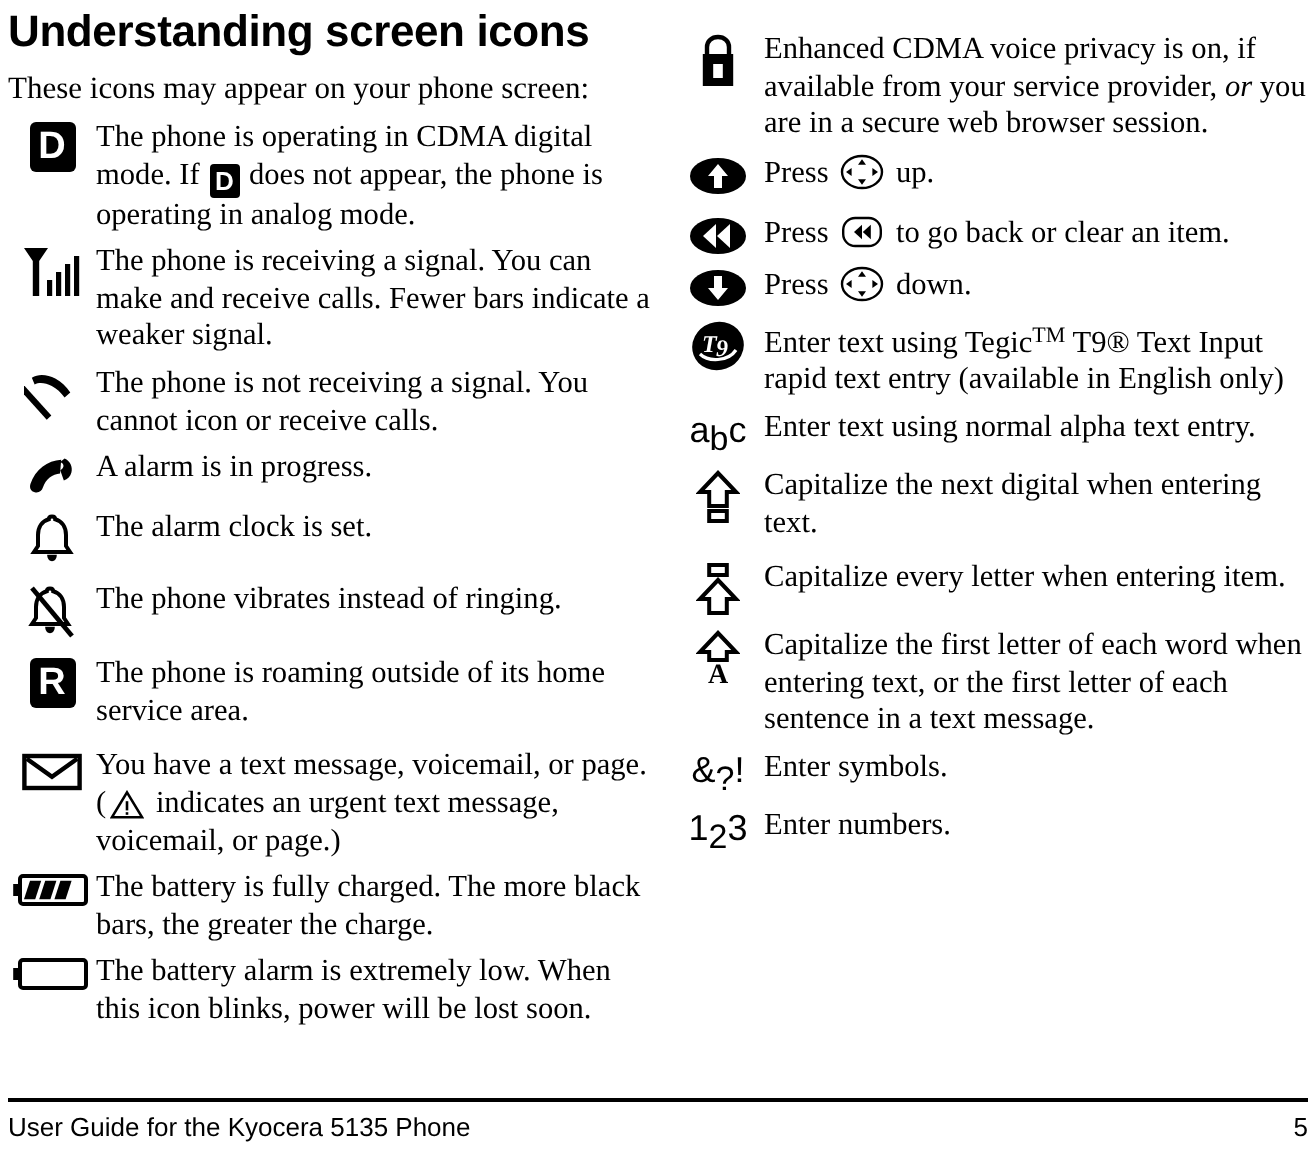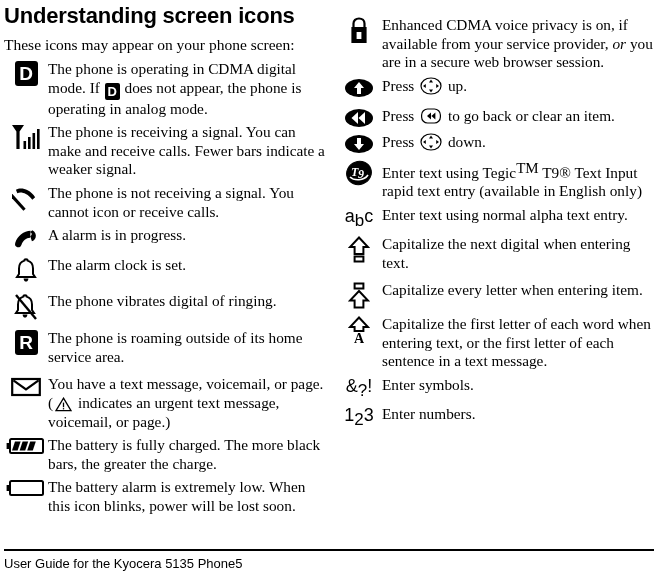--- a/index.html
+++ b/index.html
@@ -123,23 +123,24 @@
   }
   .footer {
     position: absolute;
     left: 4px;
     top: 556px;
     width: 650px;
     font-family: "Liberation Sans", sans-serif;
     font-size: 13px;
     line-height: 16px;
     display: flex;
+    justify-content: space-between;
     font-weight: 500;
   }
-  sup.tm { font-size: 15px; vertical-align: 5px; margin-top: 21px; }
+  sup.tm { font-size: 11px; vertical-align: 5px; margin-top: 21px; }
 </style>
 </head>
 <body>
 
 <div class="page">
 
   <div class="col col-left">
 
     <h1 class="title">Understanding screen icons</h1>
     <p class="intro">These icons may appear on your phone screen:</p>
@@ -195,21 +196,21 @@
     </div>
 
     <div class="row row-gap-m">
       <div class="glyph">
         <svg class="svgicon" width="26" height="27" viewBox="0 0 26 27">
           <path d="M12 2.2 C13 2.2 13.6 2.8 13.6 3.6 C17 4.5 19 7.6 19 11.5 L19 17 L21 20 L3 20 L5 17 L5 11.5 C5 7.6 7 4.5 10.4 3.6 C10.4 2.8 11 2.2 12 2.2 Z" fill="none" stroke="#000" stroke-width="2"></path>
           <path d="M9.6 21.4 L14.4 21.4 C14.4 23.4 13.3 24.6 12 24.6 C10.7 24.6 9.6 23.4 9.6 21.4 Z" fill="#000"></path>
           <line x1="3" y1="2" x2="23" y2="26" stroke="#000" stroke-width="2.4"></line>
         </svg>
       </div>
-      <div class="desc">The phone vibrates digital of ringing.</div>
+      <div class="desc">The phone vibrates instead of ringing.</div>
     </div>
 
     <div class="row row-gap-m">
       <div class="glyph">
         <span class="badge-letter badge-lg">R</span>
       </div>
       <div class="desc">The phone is roaming outside of its home service area.</div>
     </div>
 
     <div class="row row-gap-s">

